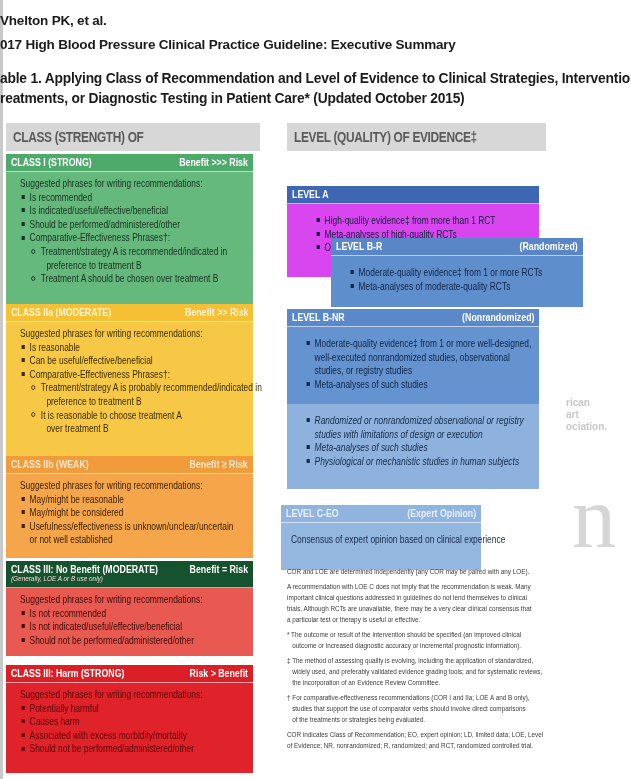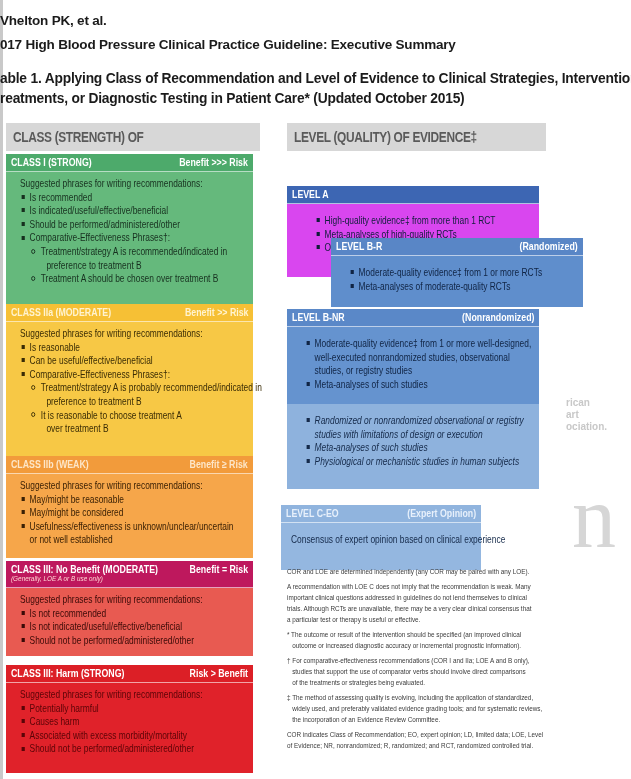--- a/index.html
+++ b/index.html
@@ -50,21 +50,21 @@
     .yellow .bar { background: #f6c035; }
     .yellow .bar span { color: #fff3cf; }
     .yellow .body { background: #f7c845; height: 128px; color: #3a2c05; }
 
     .orange { left: 6px; top: 456px; width: 247px; }
     .orange .bar { background: #f29b3b; }
     .orange .bar span { color: #fde6c8; }
     .orange .body { background: #f6a64a; height: 74px; color: #3b2105; }
 
     .lred { left: 6px; top: 561px; width: 247px; }
-    .lred .bar { background: #be185d; height: 26px; display: block; position: relative; }
+    .lred .bar { background: #14532d; height: 26px; display: block; position: relative; }
     .lred .bar .r { position: absolute; right: 5px; top: 0; }
     .lred .bar .sub { position: absolute; left: 5px; top: 13px; font-size: 7.5px; font-weight: normal; font-style: italic; line-height: 10px; color: #ffd6d2; transform: scaleX(0.85); transform-origin: left; }
     .lred .body { background: #e85a51; height: 58px; color: #3a0a07; }
 
     .red { left: 6px; top: 665px; width: 247px; }
     .red .bar { background: #dc1f26; }
     .red .body { background: #e0222a; height: 80px; color: #5a0407; }
 
     .blueA { left: 287px; top: 153px; width: 252px; margin-top: 33px; }
     .blueA .bar { background: #3d66b3; }
@@ -249,28 +249,28 @@
     <span class="ln">A recommendation with LOE C does not imply that the recommendation is weak. Many</span>
     <span class="ln">important clinical questions addressed in guidelines do not lend themselves to clinical</span>
     <span class="ln">trials. Although RCTs are unavailable, there may be a very clear clinical consensus that</span>
     <span class="ln">a particular test or therapy is useful or effective.</span>
   </div>
   <div class="p">
     <span class="ln">* The outcome or result of the intervention should be specified (an improved clinical</span>
     <span class="ln ind">outcome or increased diagnostic accuracy or incremental prognostic information).</span>
   </div>
   <div class="p">
+    <span class="ln">‡ The method of assessing quality is evolving, including the application of standardized,</span>
+    <span class="ln ind">widely used, and preferably validated evidence grading tools; and for systematic reviews,</span>
+    <span class="ln ind">the incorporation of an Evidence Review Committee.</span>
+  </div>
+  <div class="p">
     <span class="ln">† For comparative-effectiveness recommendations (COR I and IIa; LOE A and B only),</span>
     <span class="ln ind">studies that support the use of comparator verbs should involve direct comparisons</span>
     <span class="ln ind">of the treatments or strategies being evaluated.</span>
-  </div>
-  <div class="p">
-    <span class="ln">‡ The method of assessing quality is evolving, including the application of standardized,</span>
-    <span class="ln ind">widely used, and preferably validated evidence grading tools; and for systematic reviews,</span>
-    <span class="ln ind">the incorporation of an Evidence Review Committee.</span>
   </div>
   <div class="p">
     <span class="ln">COR indicates Class of Recommendation; EO, expert opinion; LD, limited data; LOE, Level</span>
     <span class="ln">of Evidence; NR, nonrandomized; R, randomized; and RCT, randomized controlled trial.</span>
   </div>
 </div>
 
 <div class="wm wm1">
   <div>rican</div>
   <div>art</div>

